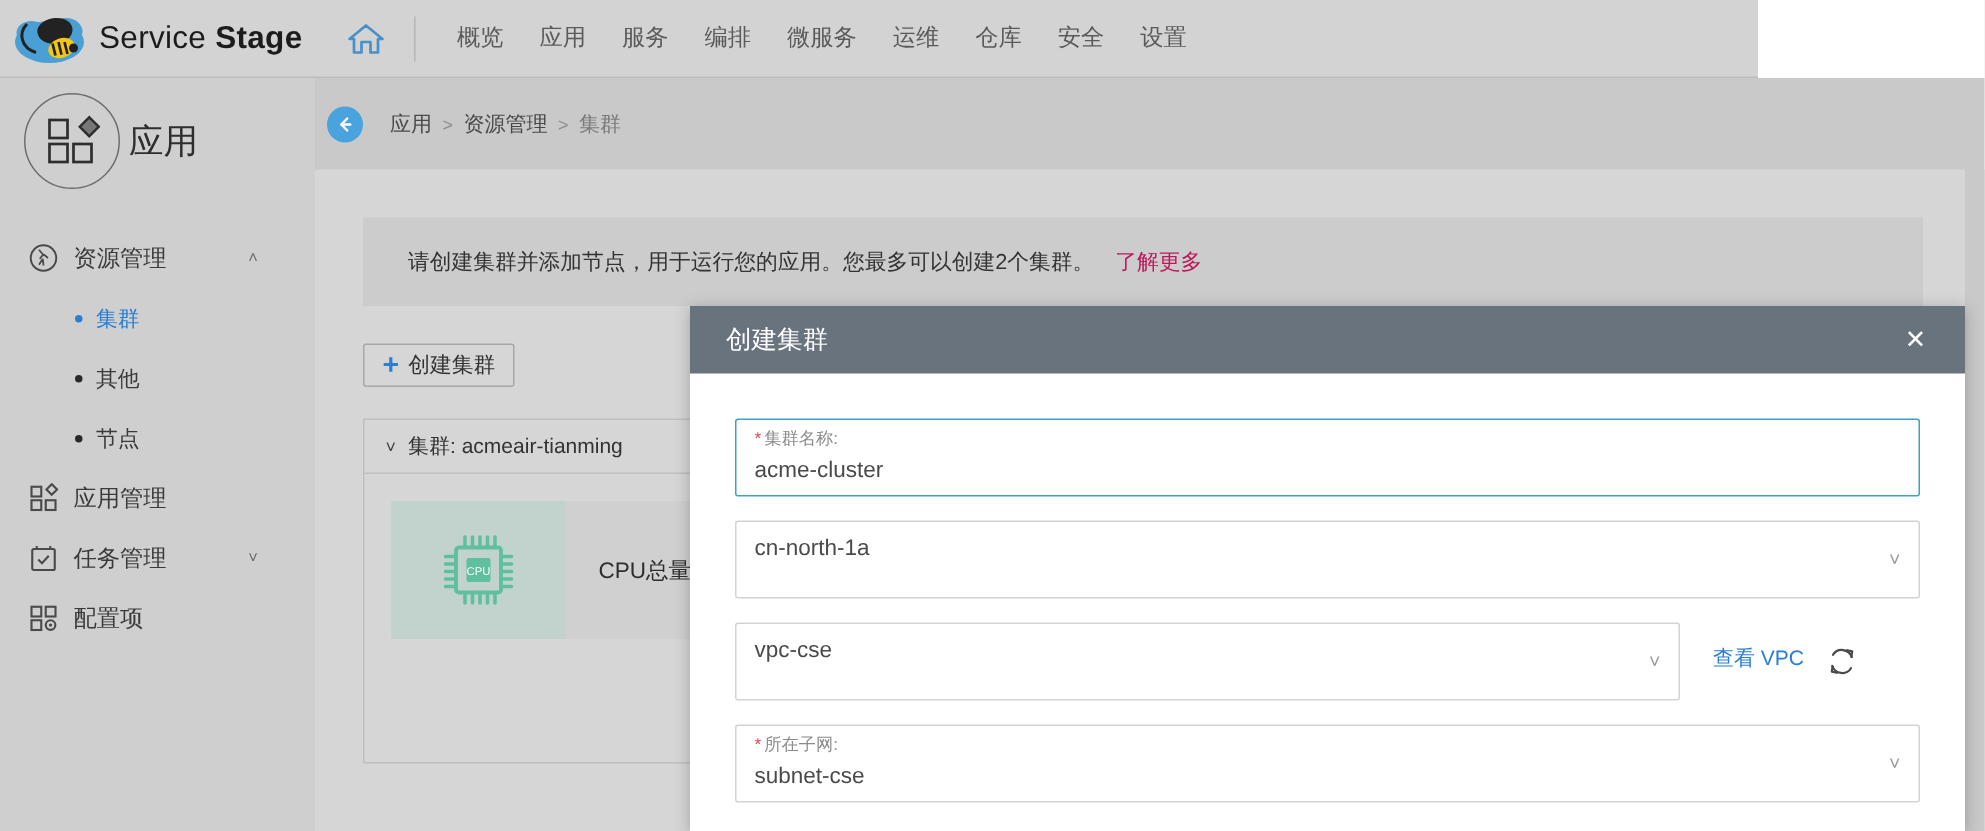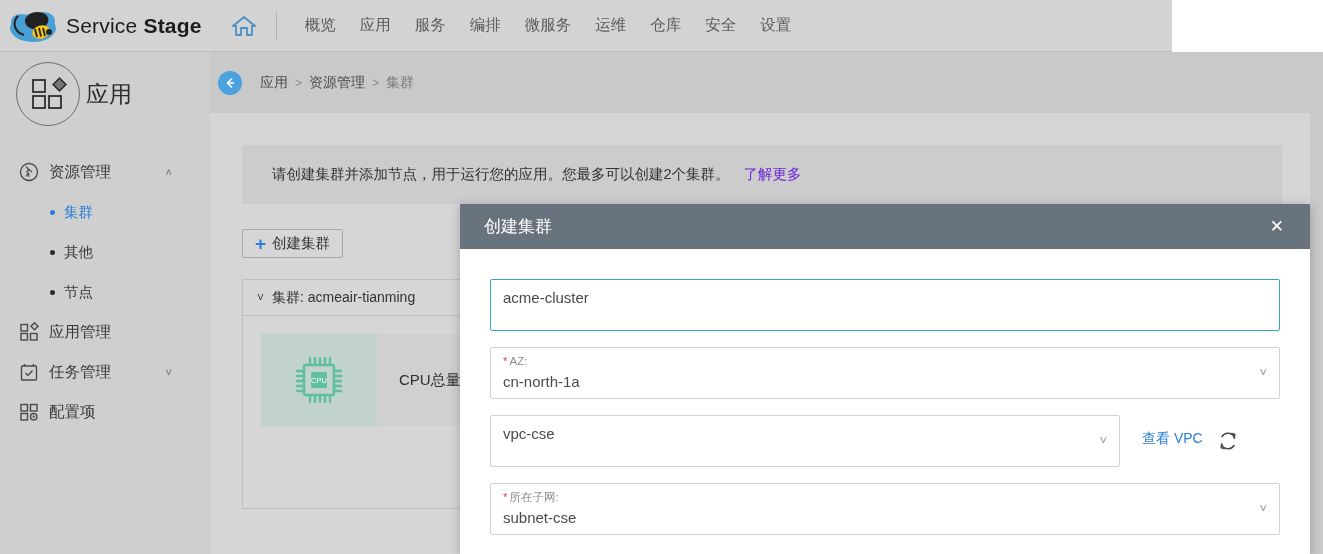--- a/index.html
+++ b/index.html
@@ -201,21 +201,21 @@
     width: 1040px; height: 59px;
     background: #cccccc;
     display: flex;
     align-items: center;
     padding-left: 30px;
     box-sizing: border-box;
     font-size: 14.5px;
     color: #333;
   }
   .notice a {
-    color: #6d28d9;
+    color: #be185d;
     text-decoration: none;
     margin-left: 14px;
     cursor: pointer;
   }
   .create-btn {
     position: absolute;
     left: 32px; top: 116px;
     height: 29px;
     padding: 0 12px;
     background: #d6d6d6;
@@ -561,29 +561,29 @@
 
 <div class="modal">
   <div class="modal-header">
     <span class="modal-title">创建集群</span>
     <span class="modal-close">✕</span>
   </div>
   <div class="modal-body">
 
     <div class="field-row">
       <div class="field focused">
+        <div class="field-label">
+          <span class="req">*</span><span>集群名称:</span>
+        </div>
         <div class="field-value">acme-cluster</div>
       </div>
     </div>
 
     <div class="field-row">
       <div class="field">
-        <div class="field-label">
-          <span class="req">*</span><span>AZ:</span>
-        </div>
         <div class="field-value">cn-north-1a</div>
         <span class="caret-down">˅</span>
       </div>
     </div>
 
     <div class="field-row">
       <div class="field narrow">
         <div class="field-value">vpc-cse</div>
         <span class="caret-down">˅</span>
       </div>

